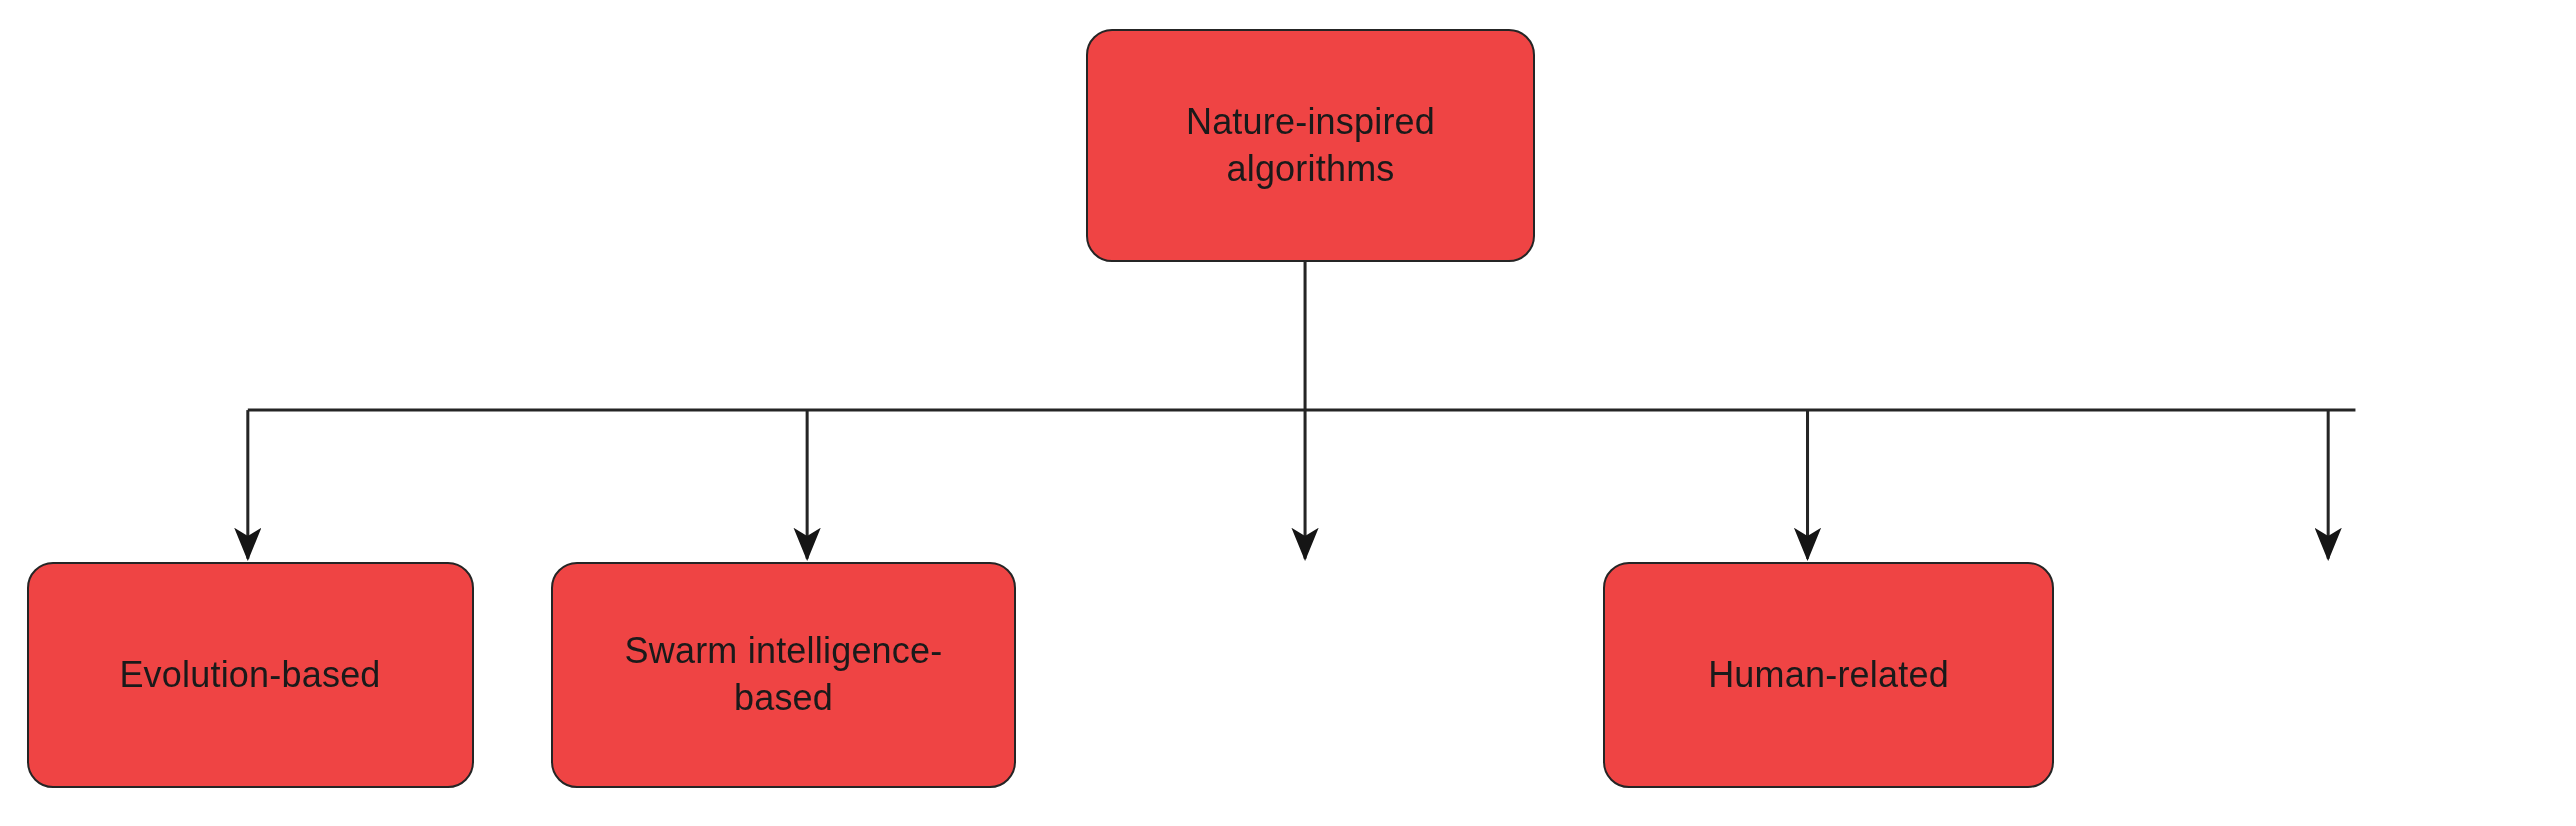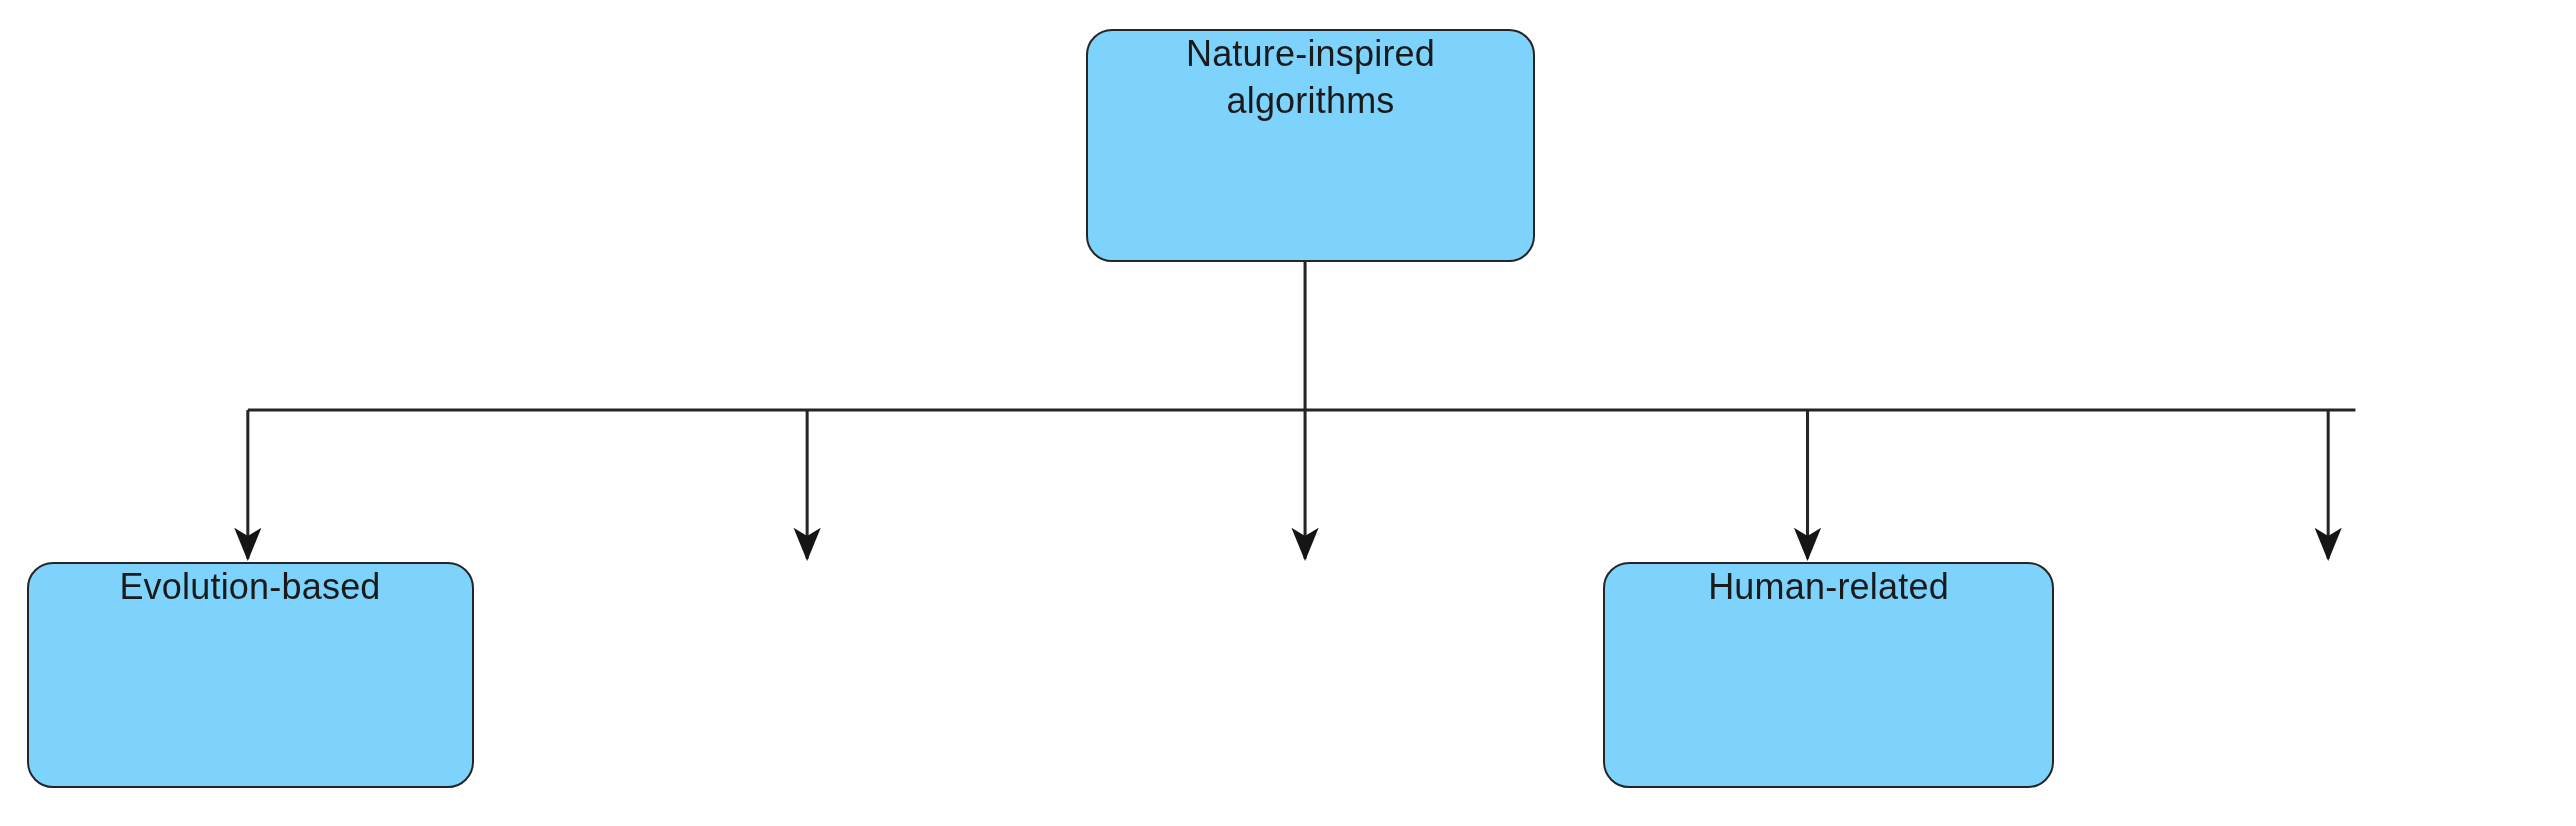--- a/index.html
+++ b/index.html
@@ -22,25 +22,25 @@
     position: absolute;
     left: 0;
     top: 0;
     width: 2576px;
     height: 827px;
     pointer-events: none;
   }
   .node {
     position: absolute;
     box-sizing: border-box;
-    background: #7dd3fc;
+    background: #ef4444;
     border: 2.3px solid #252525;
     border-radius: 26px;
     display: flex;
-    align-items: flex-start;
+    align-items: center;
     justify-content: center;
     text-align: center;
   }
   .node-label {
     display: block;
     color: #1a1a1a;
     font-size: 36px;
     line-height: 1.30;
     letter-spacing: 0.2px;
     white-space: pre-line;
@@ -87,20 +87,24 @@
 
   <div class="node node-root">
     <span class="node-label">Nature-inspired
 algorithms</span>
   </div>
 
   <div class="node node-child child-0">
     <span class="node-label">Evolution-based</span>
   </div>
 
+  <div class="node node-child child-1">
+    <span class="node-label">Swarm intelligence-
+based</span>
+  </div>
 
 
   <div class="node node-child child-3">
     <span class="node-label">Human-related</span>
   </div>
 
 
 </div>
 
 

